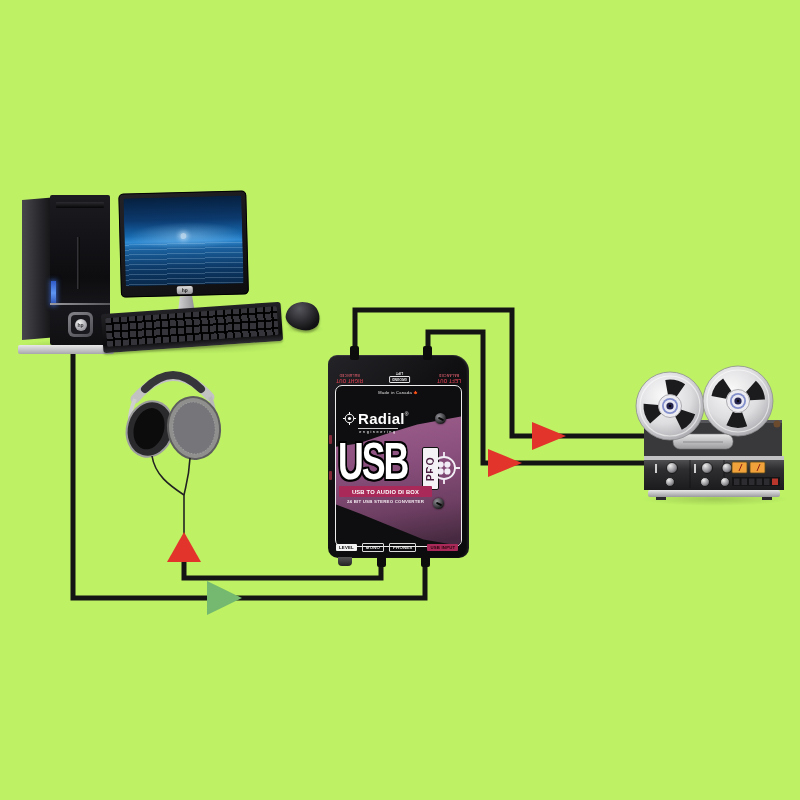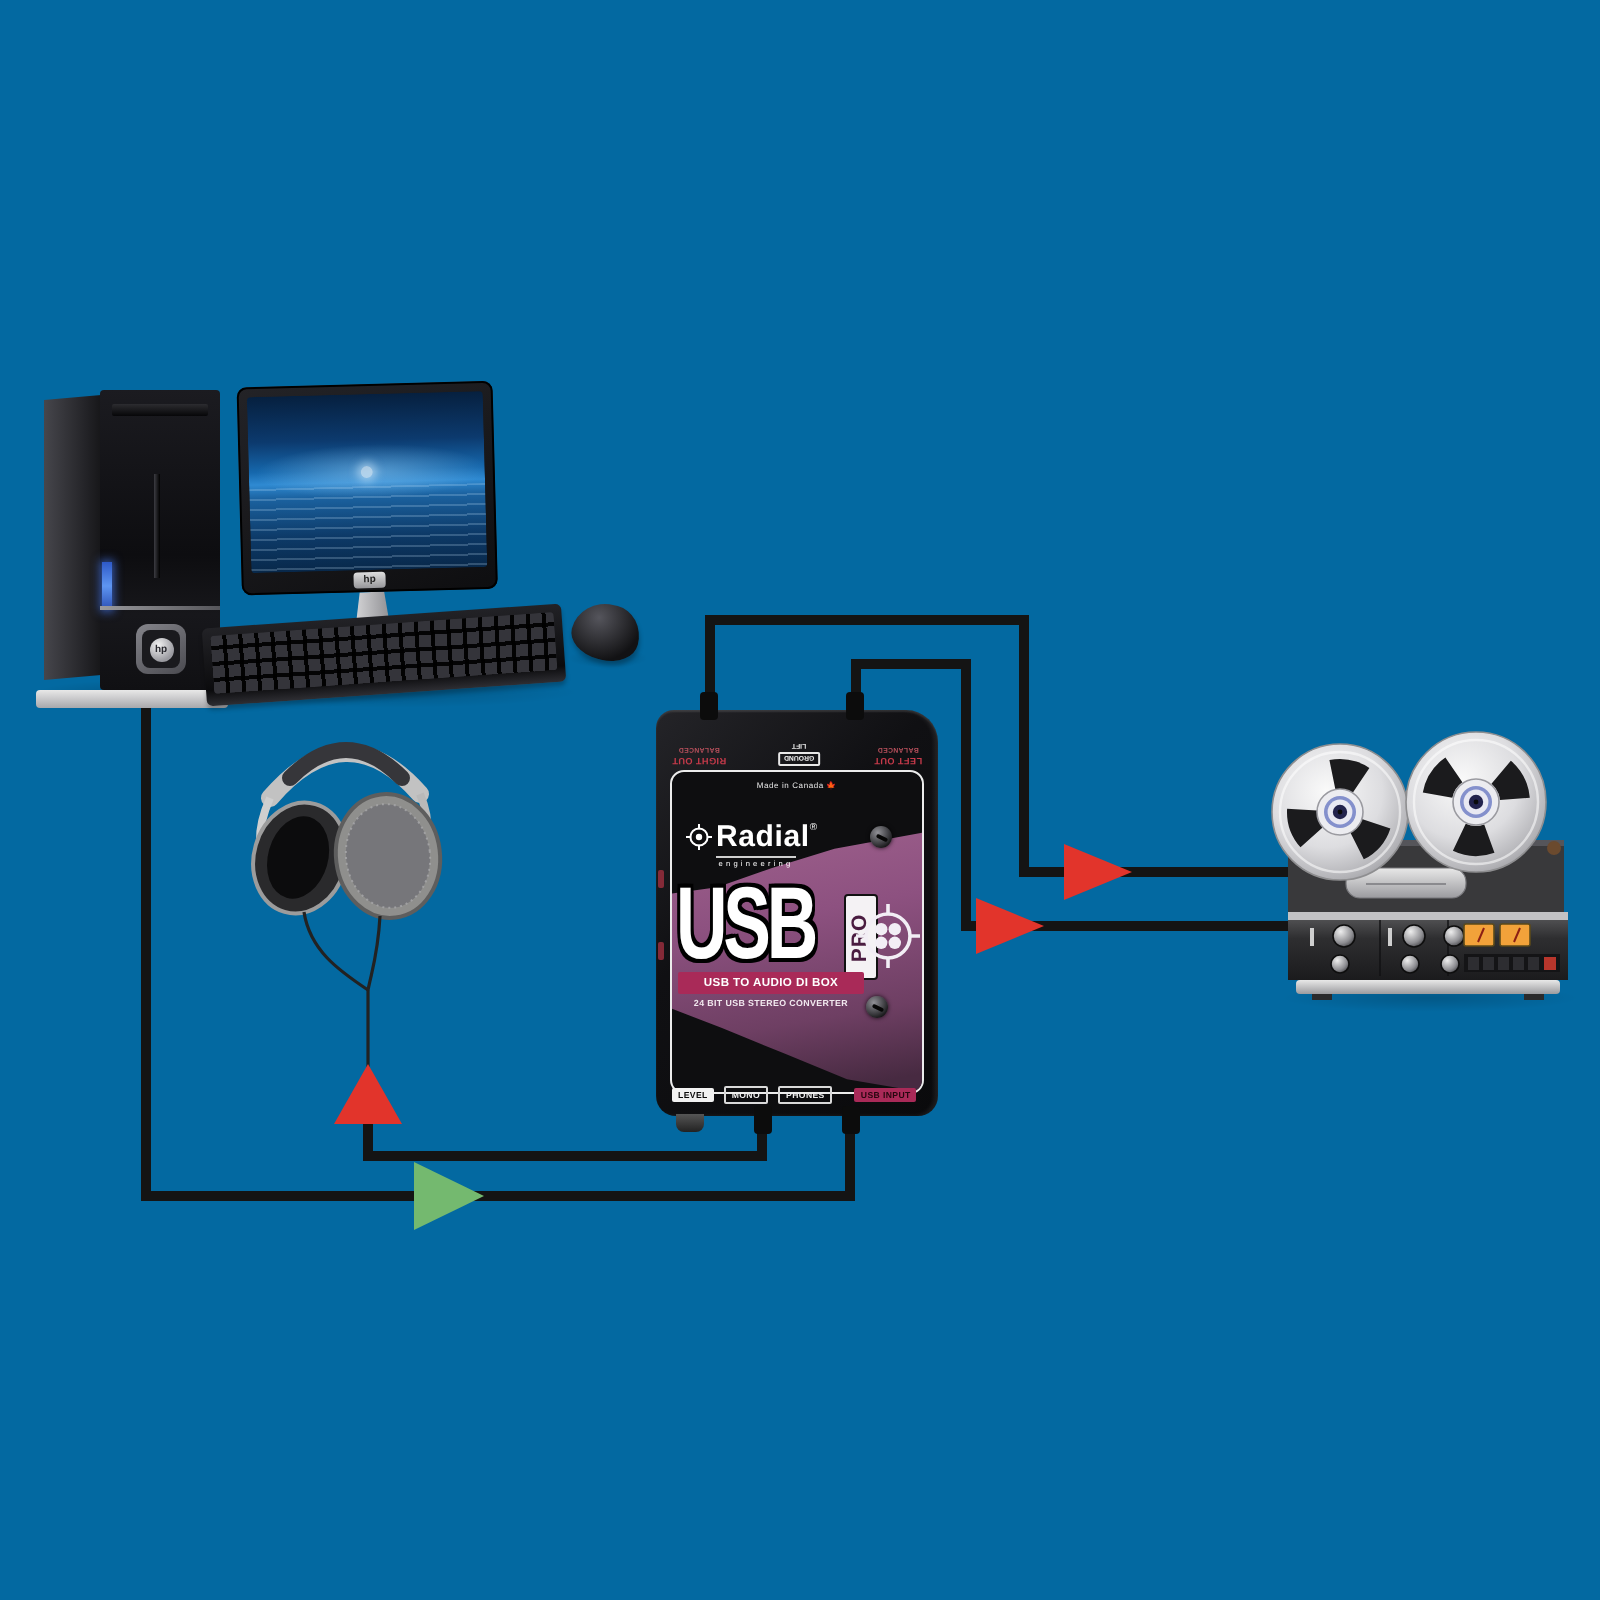--- a/index.html
+++ b/index.html
@@ -1,16 +1,16 @@
 <!DOCTYPE html>
 <html style="--line: #141414; --arrow-red: #e2342b; --arrow-green: #74b96f; --di-purple: #8d5180; --di-magenta: #a92a58; --screen-blue: #1e6cb5;"><head>
 <meta charset="utf-8">
 <style>
   html,body{margin:0;padding:0;background:#ffffff;font-family:"Liberation Sans",sans-serif;}
-  .scene{position:relative;width:800px;height:800px;background:#0369a1;overflow:hidden;}
+  .scene{position:relative;width:800px;height:800px;background:#bef264;overflow:hidden;}
   .abs{position:absolute;}
   .shadow{position:absolute;background:radial-gradient(ellipse at center,rgba(0,0,0,.16),rgba(0,0,0,0) 70%);}
 
   
   svg.cables{position:absolute;left:0;top:0;}
   .cable{stroke:var(--line);stroke-width:5;fill:none;stroke-linecap:square;}
   .thin-cable{stroke:#222;stroke-width:1.6;fill:none;}
   .arrow-red{fill:var(--arrow-red);}
   .arrow-green{fill:var(--arrow-green);}
 

